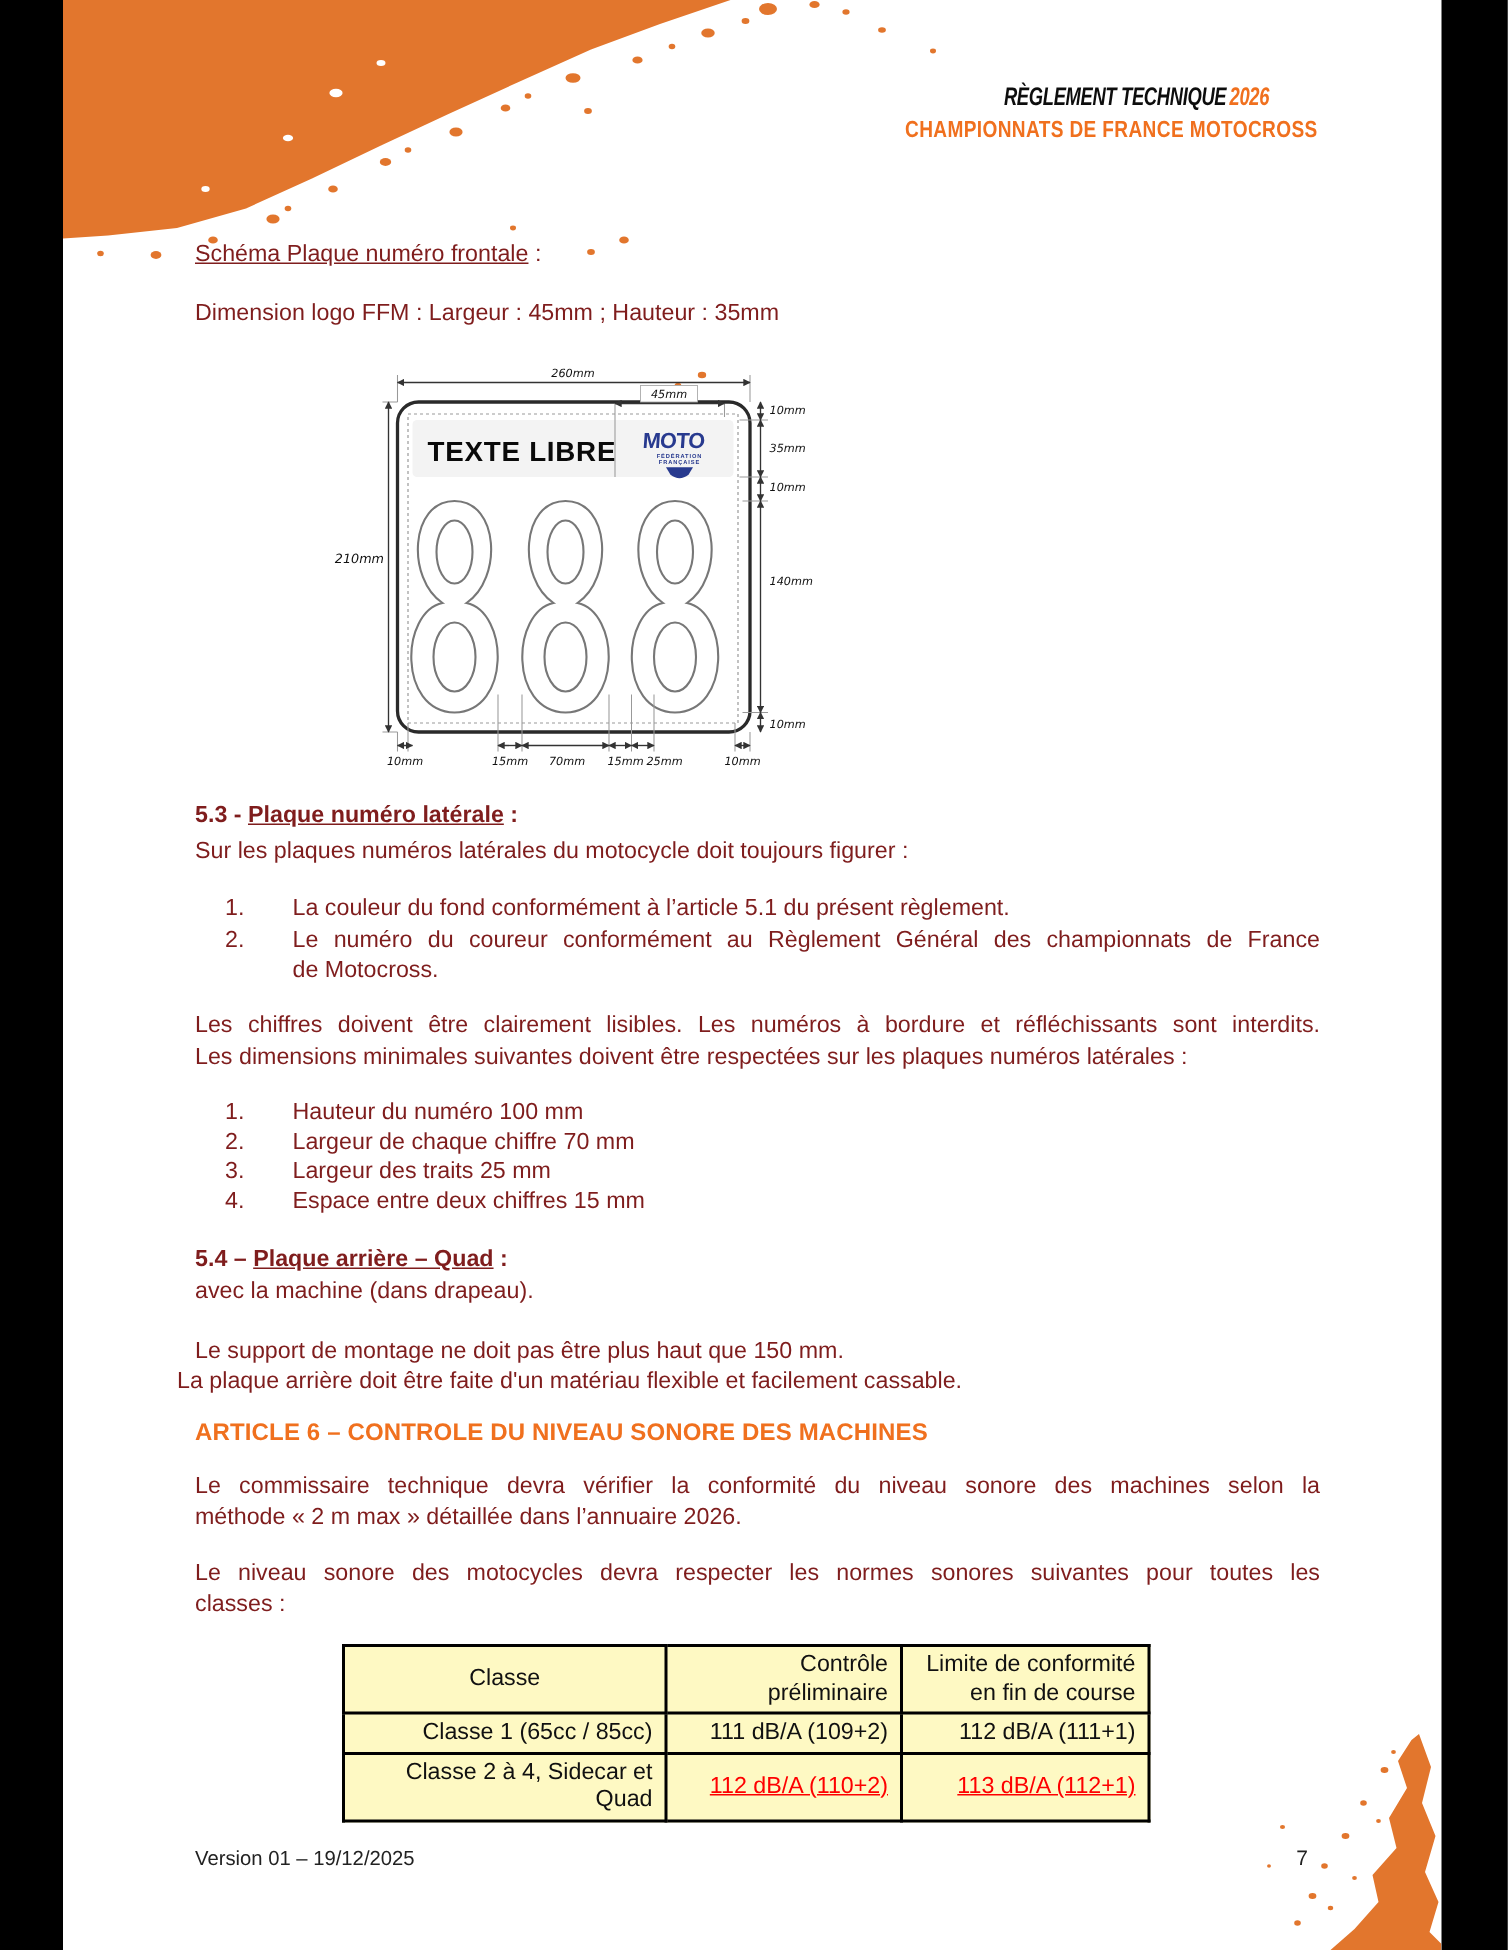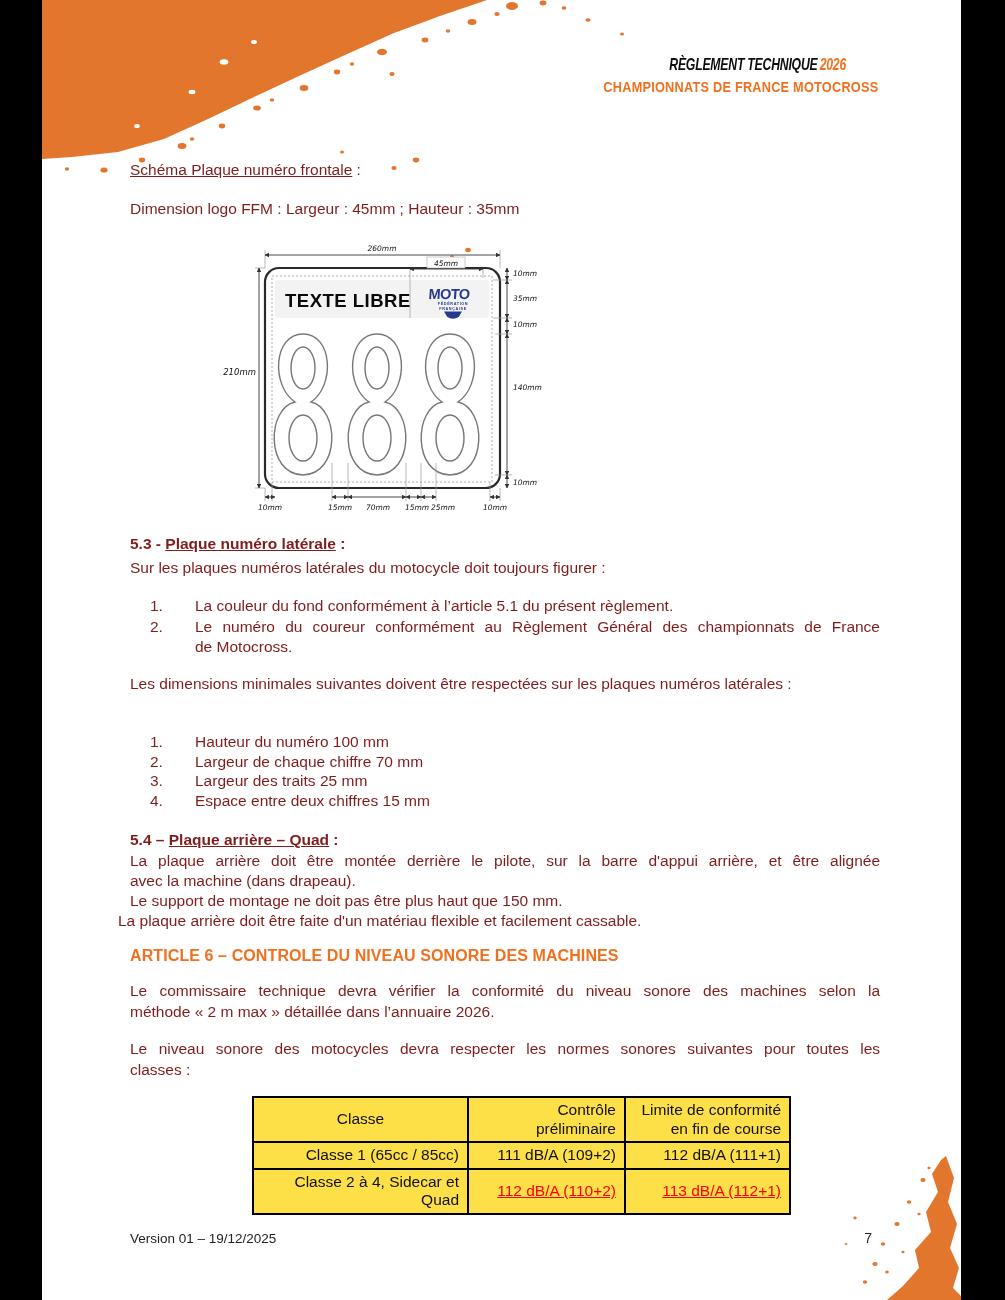--- a/index.html
+++ b/index.html
@@ -35,21 +35,21 @@
   .jline { width:750px; text-align:justify; text-align-last:justify; }
   .a6title { font-size:16px; font-weight:bold; color:#F0701E; letter-spacing:0.1px; }
 
   .list { width:730px; }
   .list-item { display:flex; }
   .li-num { width:45px; flex:0 0 45px; }
   .li-text { flex:1; }
   .li-jline { text-align:justify; text-align-last:justify; }
 
   
-  table.snd { border-collapse:collapse; table-layout:fixed; width:537px; background:#fde047;margin-left:24px; }
+  table.snd { border-collapse:collapse; table-layout:fixed; width:537px; background:#fef9c3; }
   table.snd th, table.snd td {
     border:2px solid #000; font-size:15.5px; line-height:18.5px;
     font-weight:normal; text-align:right; vertical-align:middle; padding:3px 8px;
   }
   table.snd th { height:40px; }
   td.cl, th.cl { text-align:left; padding-left:7px; }
   .alert { color:#FE0000; font-weight:bold;text-decoration:underline; }
 
   .footer-version { font-size:13.5px; color:#222; }
   .footer-page { font-size:14px; color:#222; width:30px; text-align:right; }
@@ -233,20 +233,21 @@
     <div class="list-item">
       <span class="li-num">2.</span>
       <span class="li-text">
         <span style="display:block" class="li-jline">Le numéro du coureur conformément au Règlement Général des championnats de France</span>
         <span style="display:block">de Motocross.</span>
       </span>
     </div>
   </div>
 
   <div class="abs t" style="left:88px;top:674px">
+    <div class="jline">Les chiffres doivent être clairement lisibles. Les numéros à bordure et réfléchissants sont interdits.</div>
     <div class="para">Les dimensions minimales suivantes doivent être respectées sur les plaques numéros latérales :</div>
   </div>
 
   <div class="abs t list" style="left:108px;top:732px;line-height:19.5px">
     <div class="list-item">
         <span class="li-num">1.</span>
         <span class="li-text">Hauteur du numéro 100 mm</span>
       </div>
     <div class="list-item">
         <span class="li-num">2.</span>
@@ -257,21 +258,20 @@
         <span class="li-text">Largeur des traits 25 mm</span>
       </div>
     <div class="list-item">
         <span class="li-num">4.</span>
         <span class="li-text">Espace entre deux chiffres 15 mm</span>
       </div>
   </div>
 
   <div class="abs t bold" style="left:88px;top:830px"><span>5.4 – </span><span class="u">Plaque arrière – Quad</span><span> :</span></div>
   <div class="abs t" style="left:88px;top:851px;line-height:20px">
-    <div class="jline">La plaque arrière doit être montée derrière le pilote, sur la barre d'appui arrière, et être alignée</div>
     <div class="para">avec la machine (dans drapeau).</div>
   </div>
   <div class="abs t para" style="left:88px;top:891px">Le support de montage ne doit pas être plus haut que 150 mm.</div>
   <div class="abs t para" style="left:76px;top:911px">La plaque arrière doit être faite d'un matériau flexible et facilement cassable.</div>
 
   <div class="abs a6title" style="left:88px;top:947px">ARTICLE 6 – CONTROLE DU NIVEAU SONORE DES MACHINES</div>
   <div class="abs t" style="left:88px;top:981px">
     <div class="jline">Le commissaire technique devra vérifier la conformité du niveau sonore des machines selon la</div>
     <div class="para">méthode « 2 m max » détaillée dans l’annuaire 2026.</div>
   </div>

